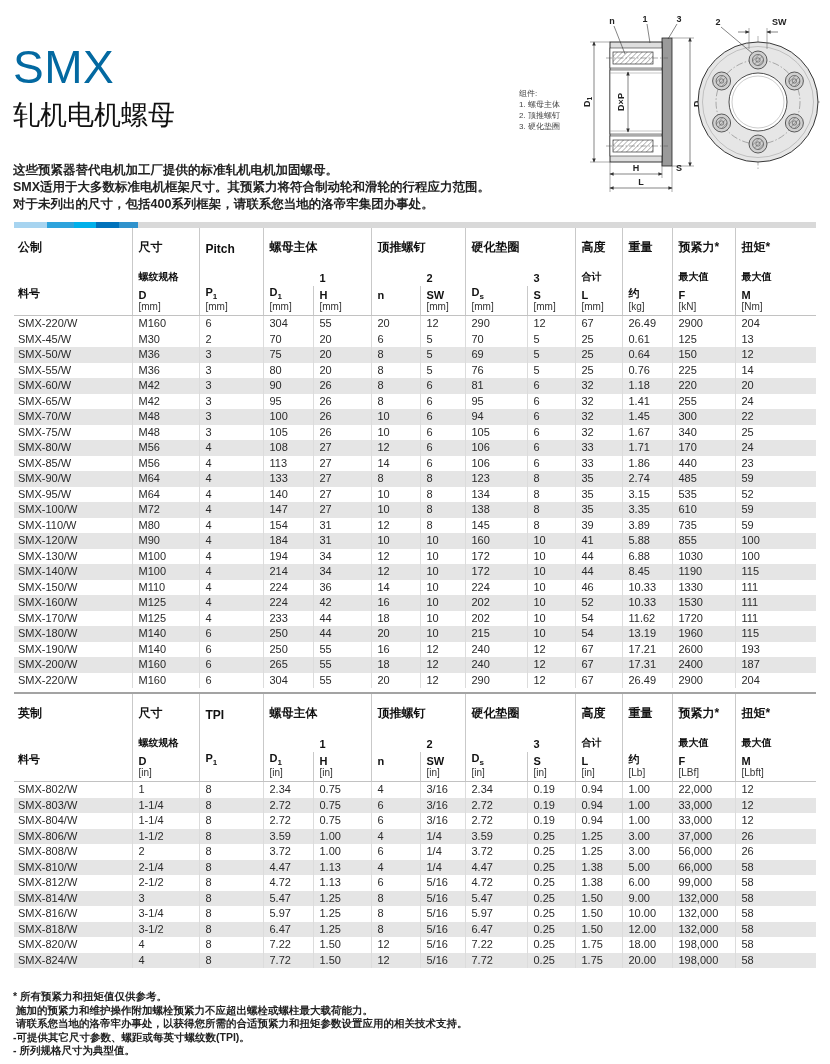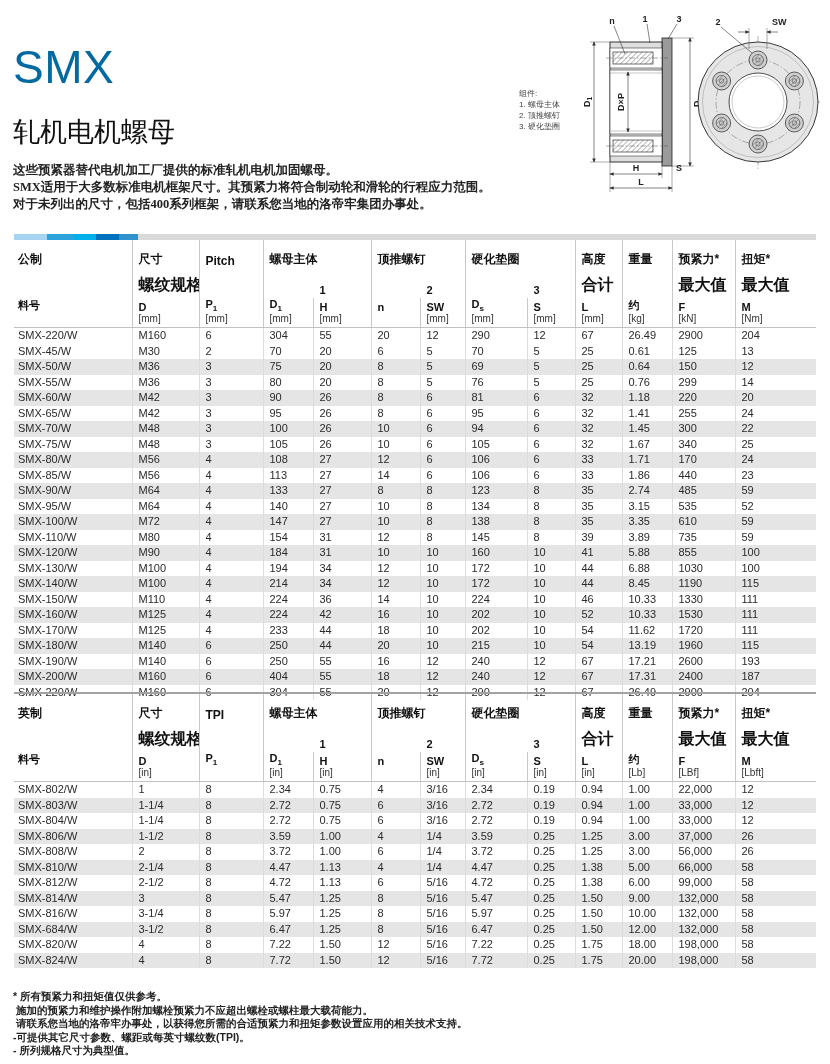--- a/index.html
+++ b/index.html
@@ -2,42 +2,42 @@
 <html><head>
 <meta charset="utf-8">
 <style>
   html,body{margin:0;padding:0;background:#fff;}
   .page{position:relative;width:830px;height:1064px;background:#ffffff;overflow:hidden;
         font-family:"Liberation Sans","DejaVu Sans",sans-serif;color:#1a1a1a;}
 
   
   .titleblock{position:absolute;left:13px;top:44px;}
   .title{font-size:46px;font-weight:300;line-height:1;letter-spacing:0.5px;color:#0369a1;}
-  .subtitle{font-size:27px;font-weight:400;margin-top:24px;color:#111;}
+  .subtitle{font-size:27px;font-weight:400;margin-top:7px;color:#111;}
   .desc{position:absolute;left:13px;top:162px;font-size:12.5px;font-weight:600;line-height:17px;color:#222;}
-  .desc div{white-space:nowrap;font-family:Liberation Serif, serif;}
+  .desc div{white-space:nowrap;}
 
   
   .legend{position:absolute;left:500px;top:88px;font-size:8px;line-height:11px;color:#444;margin-left:19px;}
   .drawing{position:absolute;left:548px;top:12px;width:272px;height:196px;}
   .drawing text{font-family:"Liberation Sans","DejaVu Sans",sans-serif;fill:#222;}
 
   
   .tablewrap{position:absolute;left:14px;width:802px;}
-  #metric-wrap{top:234px;}
+  #metric-wrap{top:222px;}
   #imperial-wrap{top:692px;border-top:2px solid #a3a3a3;}
   .brandbar{display:flex;height:6px;width:802px;}
   .brandbar div{height:6px;}
   table.dtable{border-collapse:collapse;table-layout:fixed;width:802px;}
   .dtable th,.dtable td{font-weight:normal;text-align:left;padding:0 2px 0 6px;overflow:hidden;white-space:nowrap;}
   .dtable th:first-child,.dtable td:first-child{padding-left:4px;}
   .bl{border-left:1px solid #c9c9c9;}
   .dtable tbody td.bl{border-left-color:#dcdcdc;}
   .hr1 th{font-size:12px;font-weight:bold;height:28px;vertical-align:bottom;padding-bottom:3px;color:#111;}
-  .hr2 th{font-size:16px;font-weight:bold;height:25px;vertical-align:bottom;padding-bottom:2px;color:#111;}
+  .hr2 th{font-size:10px;font-weight:bold;height:25px;vertical-align:bottom;padding-bottom:2px;color:#111;}
   .hr2 th.num{font-size:11px;}
   .hr3 th{font-size:11px;font-weight:bold;height:13px;vertical-align:bottom;color:#111;}
   .hr3 th sub{font-size:8px;}
   .hr4 td{font-size:10px;height:14px;vertical-align:top;color:#333;}
   thead tr.hr4 td{border-bottom:1px solid #c2c2c2;}
   .dtable tbody td{font-size:11px;height:15.5px;line-height:15.5px;color:#2a2a2a;}
   .dtable tbody tr.alt{background:#e5e5e5;}
 
   
   .notes{position:absolute;left:13px;top:990px;font-size:10.5px;font-weight:600;line-height:13.5px;color:#222;}
@@ -305,21 +305,21 @@
             <td class="bl">M36</td>
             <td class="bl">3</td>
             <td class="bl">80</td>
             <td class="bl">20</td>
             <td class="bl">8</td>
             <td class="bl">5</td>
             <td class="bl">76</td>
             <td class="bl">5</td>
             <td class="bl">25</td>
             <td class="bl">0.76</td>
-            <td class="bl">299</td>
+            <td class="bl">225</td>
             <td class="bl">14</td>
           </tr>
           <tr class="alt">
             <td>SMX-60/W</td>
             <td class="bl">M42</td>
             <td class="bl">3</td>
             <td class="bl">90</td>
             <td class="bl">26</td>
             <td class="bl">8</td>
             <td class="bl">6</td>
@@ -582,21 +582,21 @@
             <td class="bl">12</td>
             <td class="bl">67</td>
             <td class="bl">17.21</td>
             <td class="bl">2600</td>
             <td class="bl">193</td>
           </tr>
           <tr class="alt">
             <td>SMX-200/W</td>
             <td class="bl">M160</td>
             <td class="bl">6</td>
-            <td class="bl">404</td>
+            <td class="bl">265</td>
             <td class="bl">55</td>
             <td class="bl">18</td>
             <td class="bl">12</td>
             <td class="bl">240</td>
             <td class="bl">12</td>
             <td class="bl">67</td>
             <td class="bl">17.31</td>
             <td class="bl">2400</td>
             <td class="bl">187</td>
           </tr>
@@ -822,21 +822,21 @@
             <td class="bl">8</td>
             <td class="bl">5/16</td>
             <td class="bl">5.97</td>
             <td class="bl">0.25</td>
             <td class="bl">1.50</td>
             <td class="bl">10.00</td>
             <td class="bl">132,000</td>
             <td class="bl">58</td>
           </tr>
           <tr class="alt">
-            <td>SMX-684/W</td>
+            <td>SMX-818/W</td>
             <td class="bl">3-1/2</td>
             <td class="bl">8</td>
             <td class="bl">6.47</td>
             <td class="bl">1.25</td>
             <td class="bl">8</td>
             <td class="bl">5/16</td>
             <td class="bl">6.47</td>
             <td class="bl">0.25</td>
             <td class="bl">1.50</td>
             <td class="bl">12.00</td>

